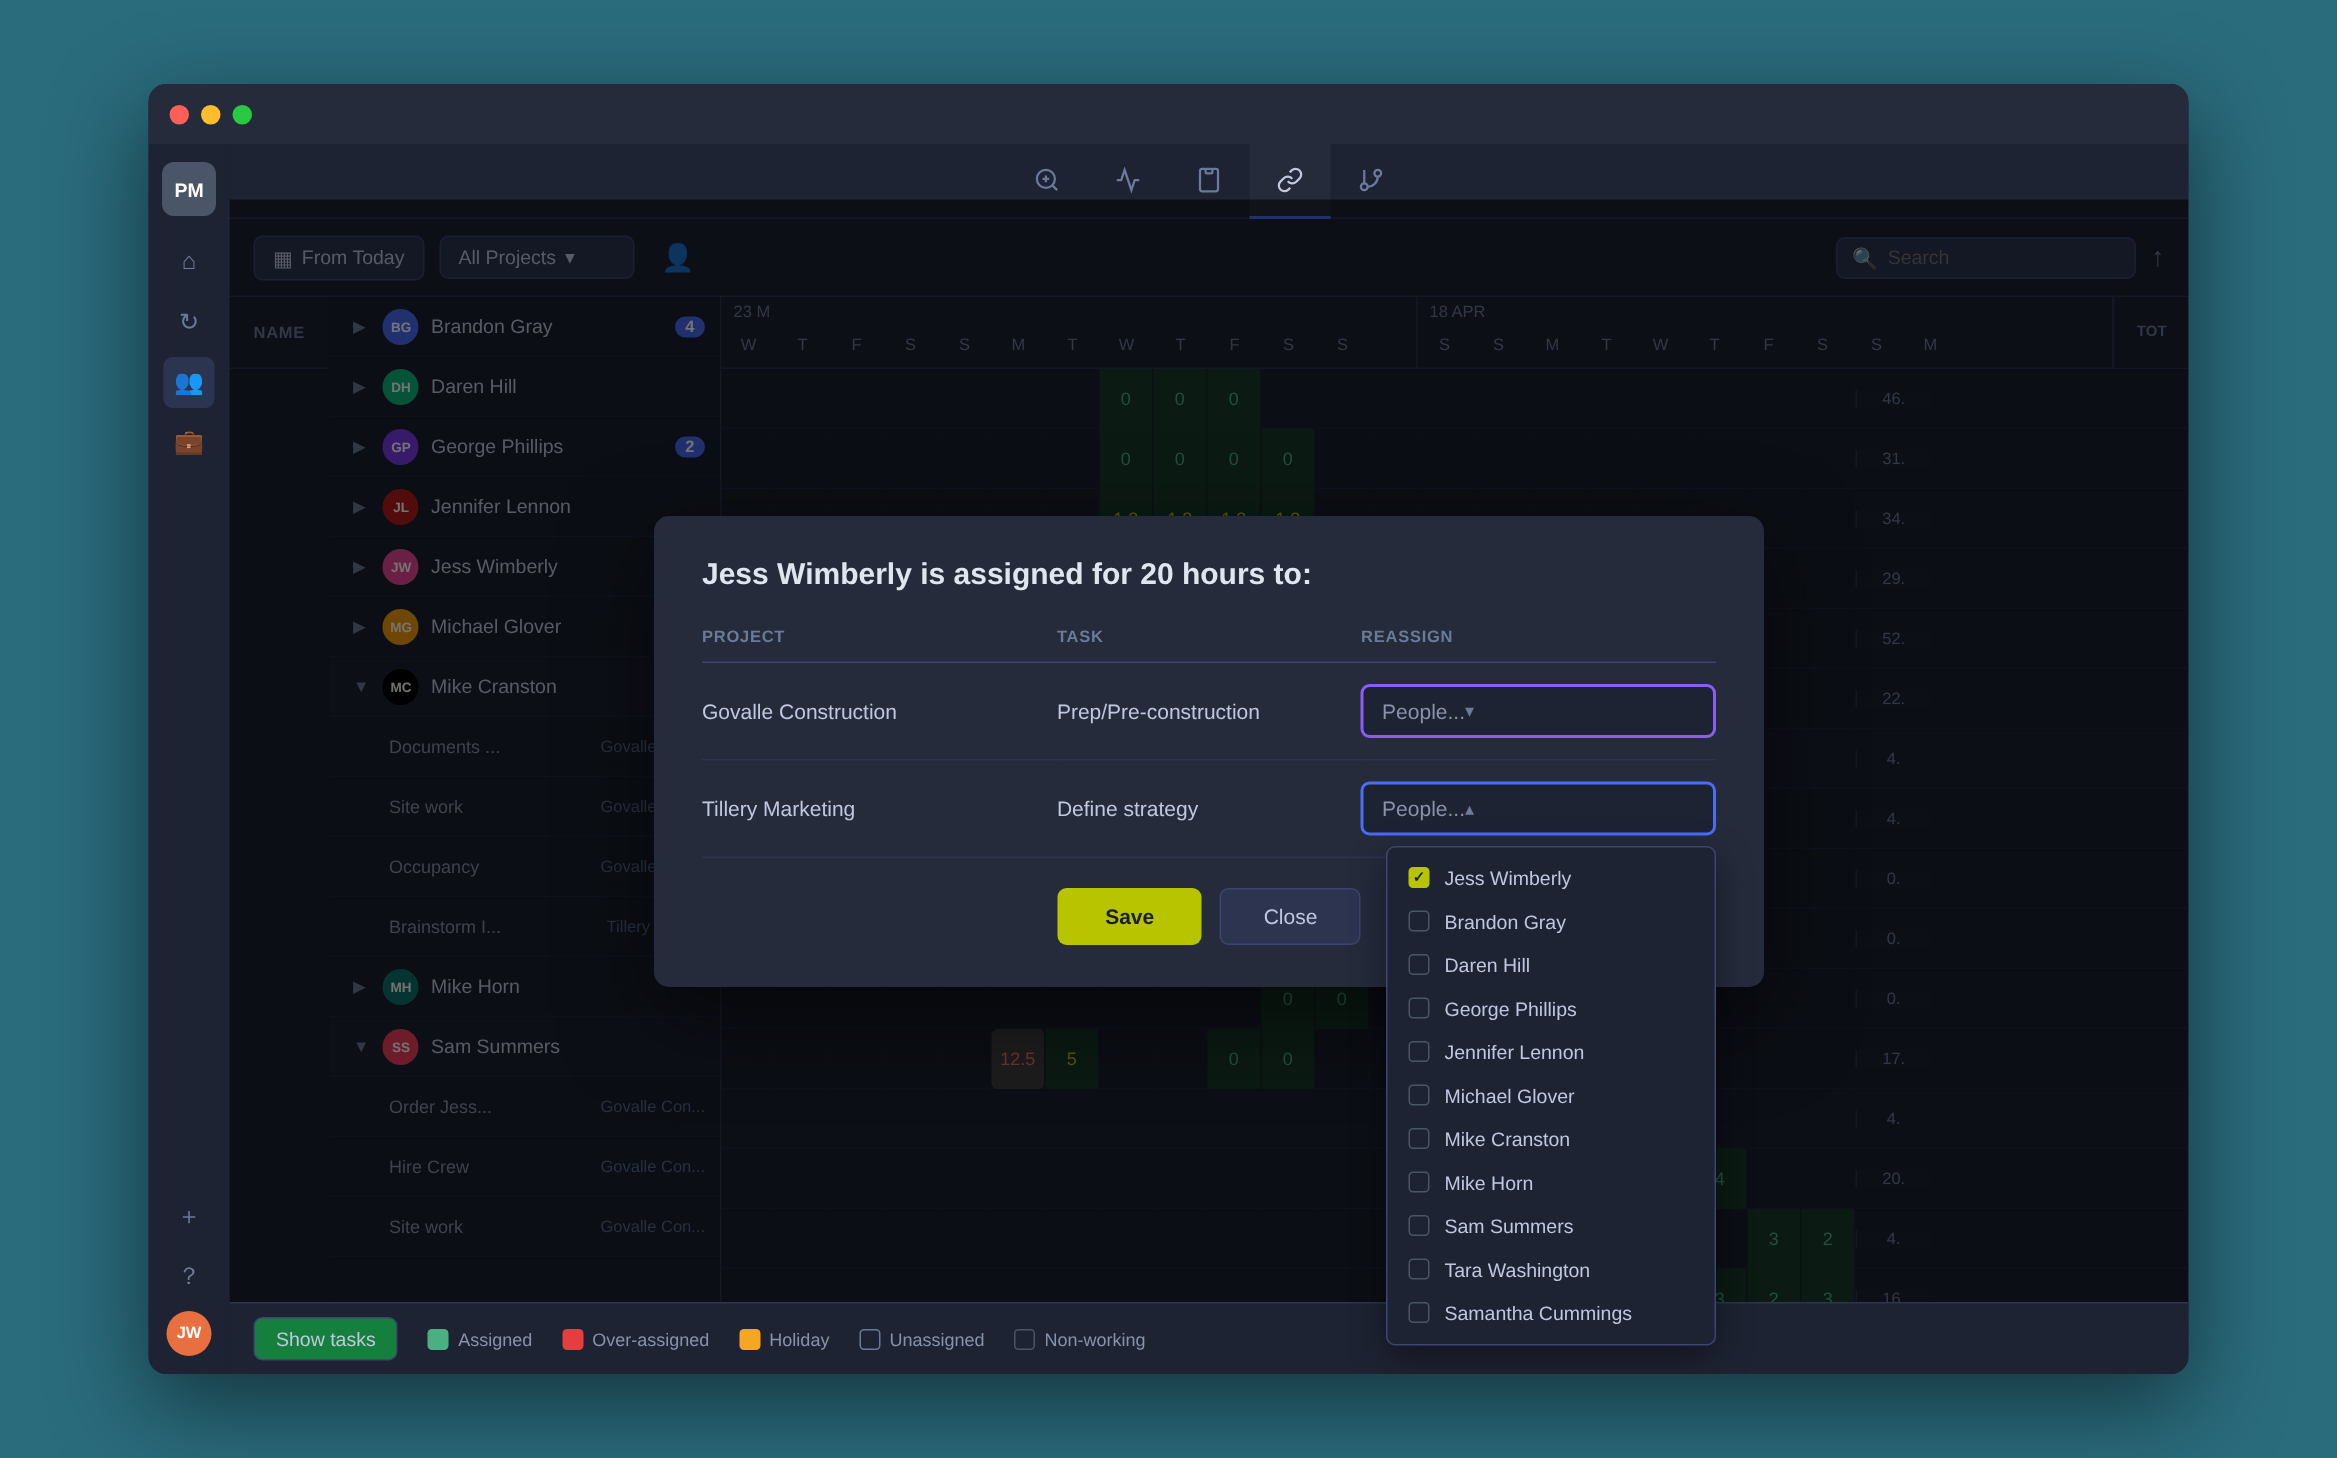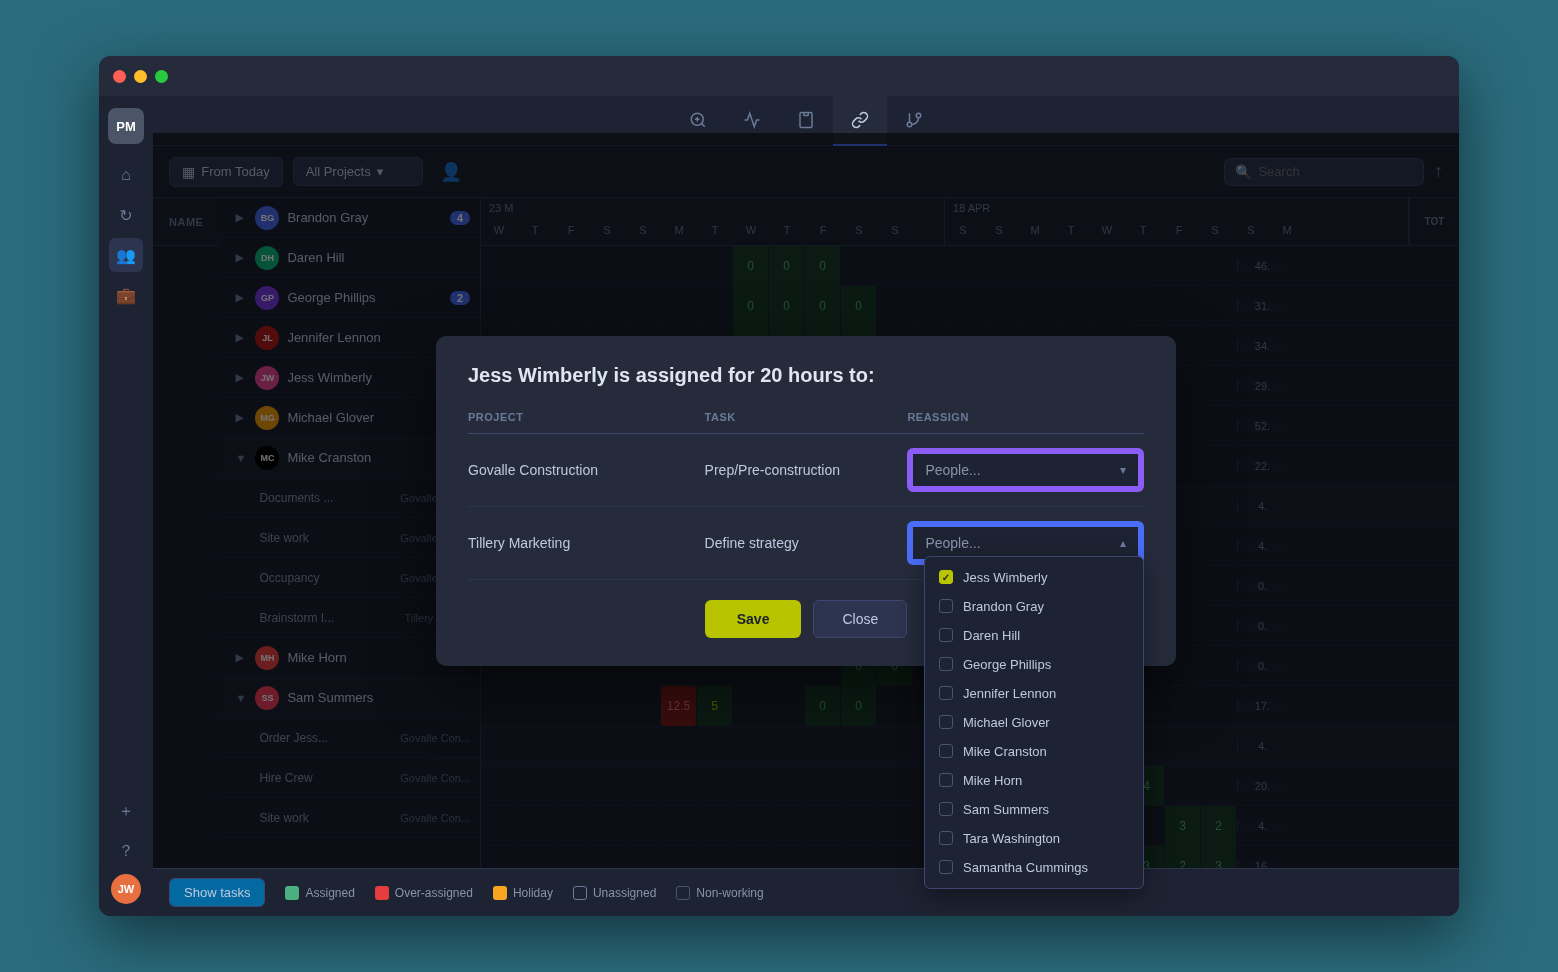--- a/index.html
+++ b/index.html
@@ -334,21 +334,21 @@
       width: 36px;
       height: 40px;
       display: flex;
       align-items: center;
       justify-content: center;
       font-size: 12px;
       color: #c0c8e0;
       border-right: 1px solid #1e2333;
     }
     .data-cell.green { background: #1a3a2a; color: #4caf82; }
-    .data-cell.red { background: #7f1d1d; color: #f87171; border-radius: 4px; }
+    .data-cell.red { background: #404040; color: #f87171; border-radius: 4px; }
     .data-cell.red-badge { 
       background: #e53e3e; color: #fff; border-radius: 4px;
       font-weight: bold;
     }
     .tot-col {
       width: 50px;
       background: #1e2333;
       border-left: 1px solid #2d3450;
       display: flex;
       align-items: center;
@@ -368,21 +368,21 @@
       height: 48px;
       background: #1e2333;
       display: flex;
       align-items: center;
       padding: 0 16px;
       gap: 20px;
       border-top: 1px solid #2d3450;
       flex-shrink: 0;
     }
     .btn-show-tasks {
-      background: #0369a1;
+      background: #15803d;
       border: 1px solid #3d4570;
       border-radius: 6px;
       color: #c0c8e0;
       padding: 6px 14px;
       font-size: 13px;
       cursor: pointer;
     }
     .legend-item {
       display: flex;
       align-items: center;
@@ -442,27 +442,26 @@
     .modal-table td {
       color: #c0c8e0;
       font-size: 14px;
       padding: 14px 0;
       border-bottom: 1px solid #2d3450;
       vertical-align: middle;
     }
     .modal-table td:nth-child(3) { padding-right: 0; }
     .dropdown-reassign {
       background: #1e2333;
-      border: 6px solid #8b5cf6;
+      border: 2px solid #8b5cf6;
       border-radius: 6px;
       color: #8892aa;
       padding: 8px 12px;
       display: flex;
       align-items: center;
-      justify-content: space-between;
       min-width: 200px;
       cursor: pointer;
       font-size: 14px;
     }
     .dropdown-reassign.open {
       border-color: #4a6cf7;
     }
     .dropdown-arrow { color: #6b7a99; font-size: 12px; }
     .dropdown-menu {
       position: absolute;
@@ -670,21 +669,21 @@
               <span class="row-sub-name">Occupancy</span>
               <span class="row-sub-proj">Govalle Con...</span>
             </div>
             <div class="row row-indent">
               <span class="row-sub-name">Brainstorm I...</span>
               <span class="row-sub-proj">Tillery Mark...</span>
             </div>
 
             <div class="row">
               <span class="row-chevron">▶</span>
-              <div class="row-avatar" style="background:#ef4444">MH</div>
+              <div class="row-avatar" style="background:#0f766e">MH</div>
               <span class="row-name">Mike Horn</span>
             </div>
 
             <div class="row row-expanded">
               <span class="row-chevron">▼</span>
               <div class="row-avatar" style="background:#f43f5e">SS</div>
               <span class="row-name">Sam Summers</span>
             </div>
             <div class="row row-indent">
               <span class="row-sub-name">Order Jess...</span>

